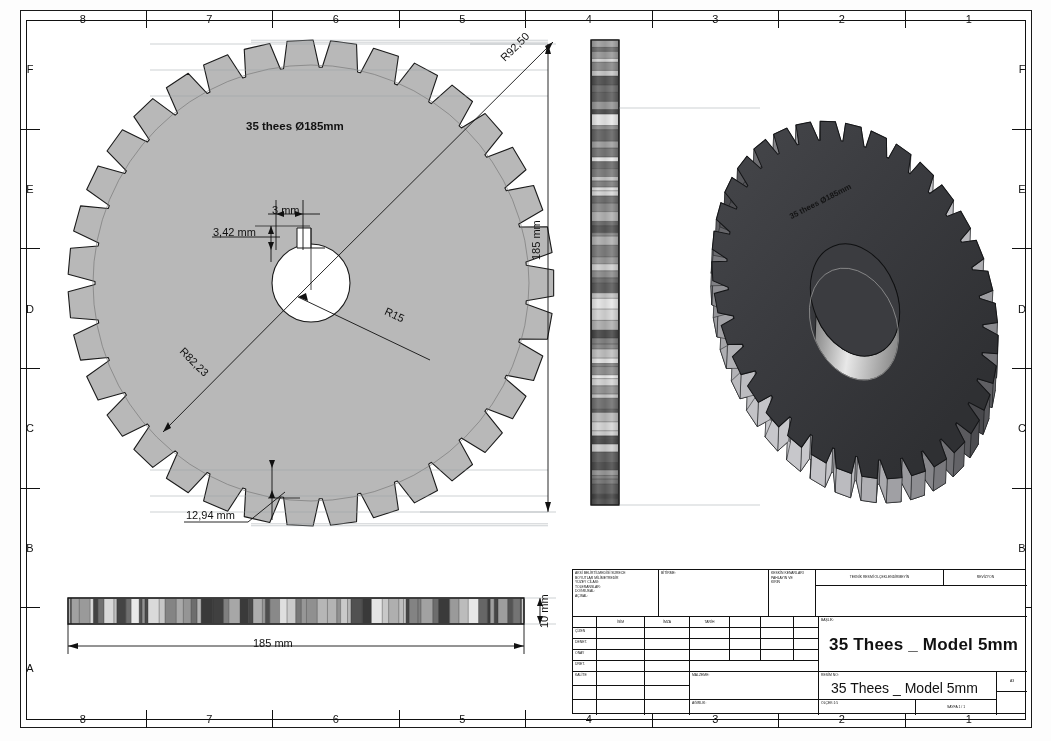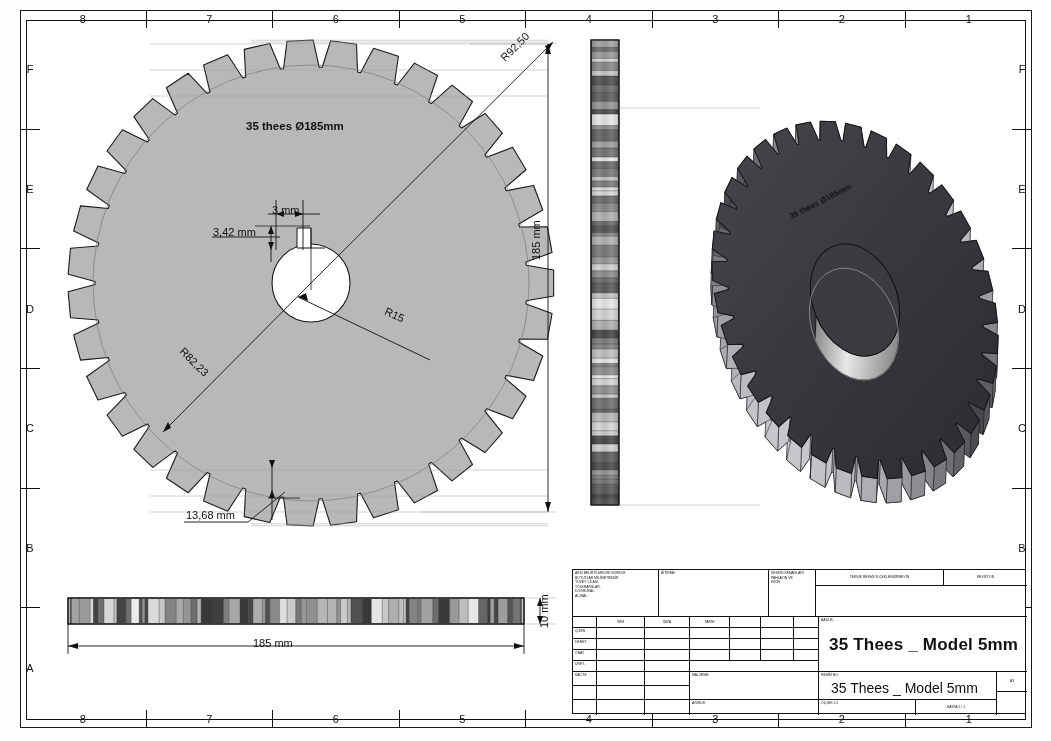--- a/index.html
+++ b/index.html
@@ -696,21 +696,21 @@
   <div class="dim" style="left:272px; top:204px; font-size:11px;">3 mm</div>
 
   <div class="dim" style="left:213px; top:226px;">3,42 mm</div>
 
   <div class="dim" style="left:498px; top:55px; transform:rotate(-45deg); transform-origin:left top;">R92,50</div>
 
   <div class="dim" style="left:186px; top:345px; transform:rotate(45deg); transform-origin:left top;">R82,23</div>
 
   <div class="dim" style="left:388px; top:305px; transform:rotate(25deg); transform-origin:left top;">R15</div>
 
-  <div class="dim" style="left:186px; top:509px;">13,68 mm</div>
+  <div class="dim" style="left:186px; top:509px;">12,94 mm</div>
 
   <div class="dim" style="left:530px; top:260px; transform:rotate(-90deg); transform-origin:left top;">185 mm</div>
 
   <div class="gear-label-3d" style="left:788px; top:213px;">35 thees Ø185mm</div>
 
   <div class="dim" style="left:253px; top:637px;">185 mm</div>
 
   <div class="dim" style="left:538px; top:628px; transform:rotate(-90deg); transform-origin:left top;">10 mm</div>
 
   <div class="title-block">

